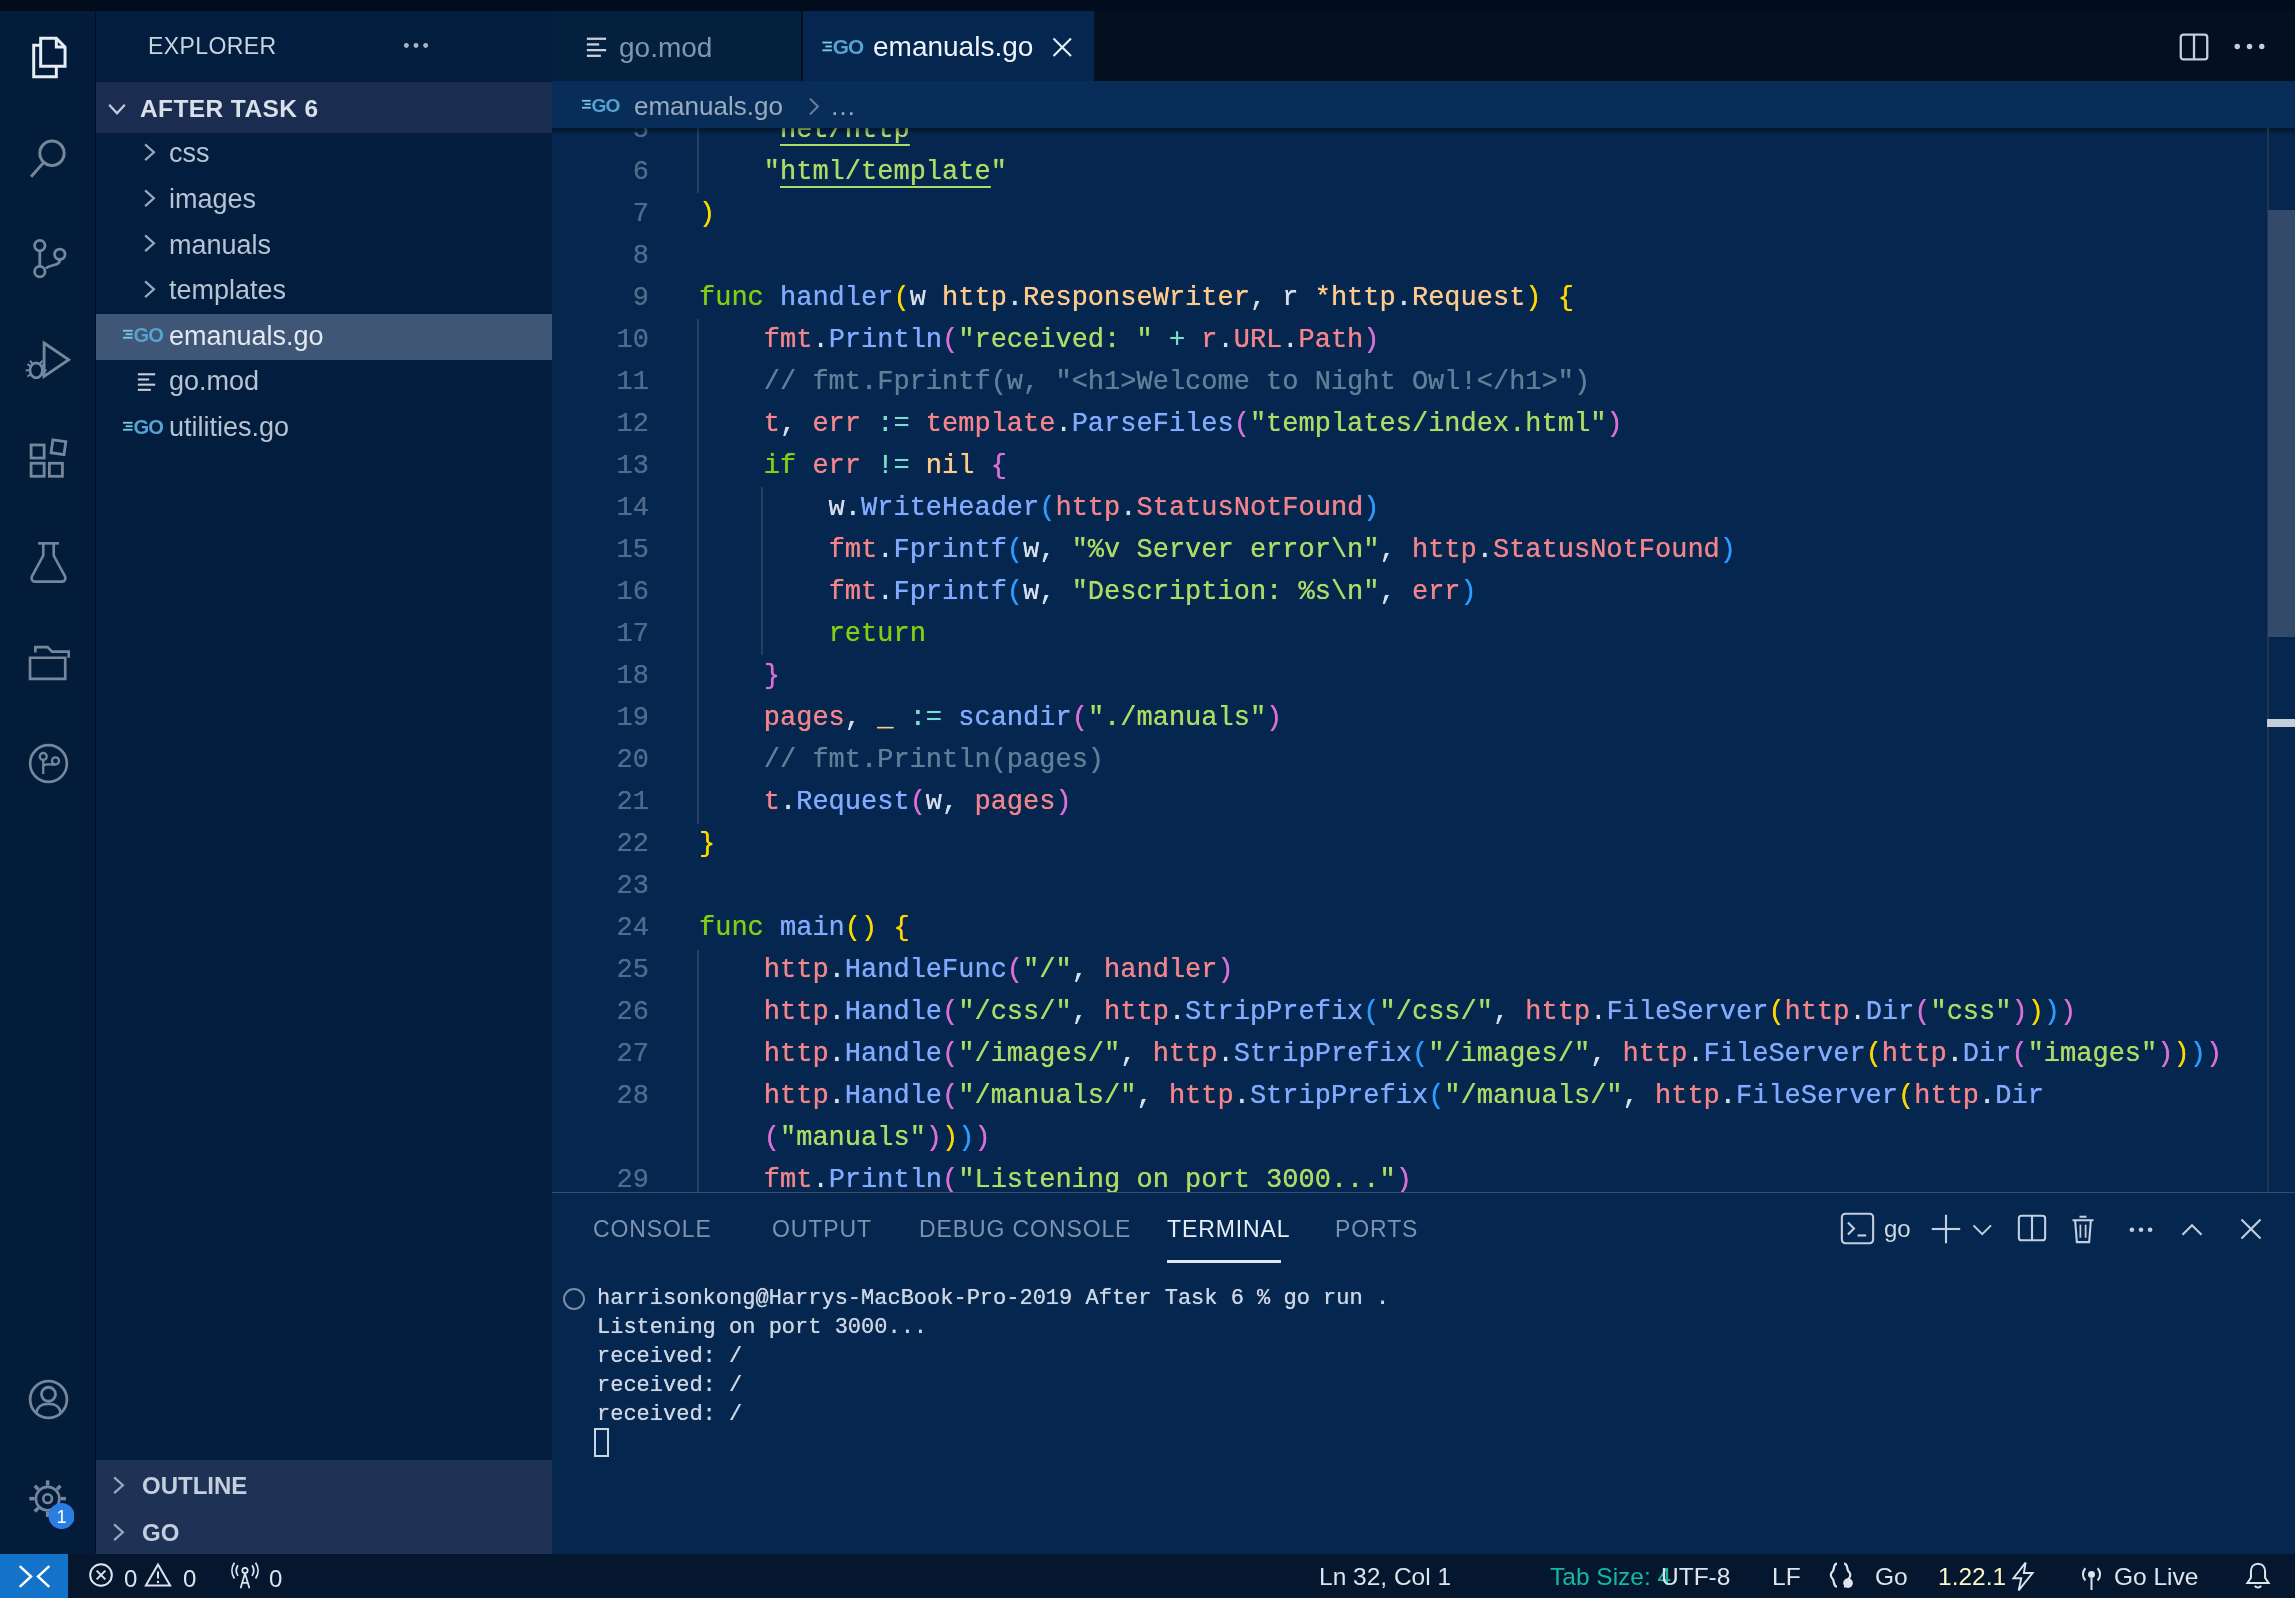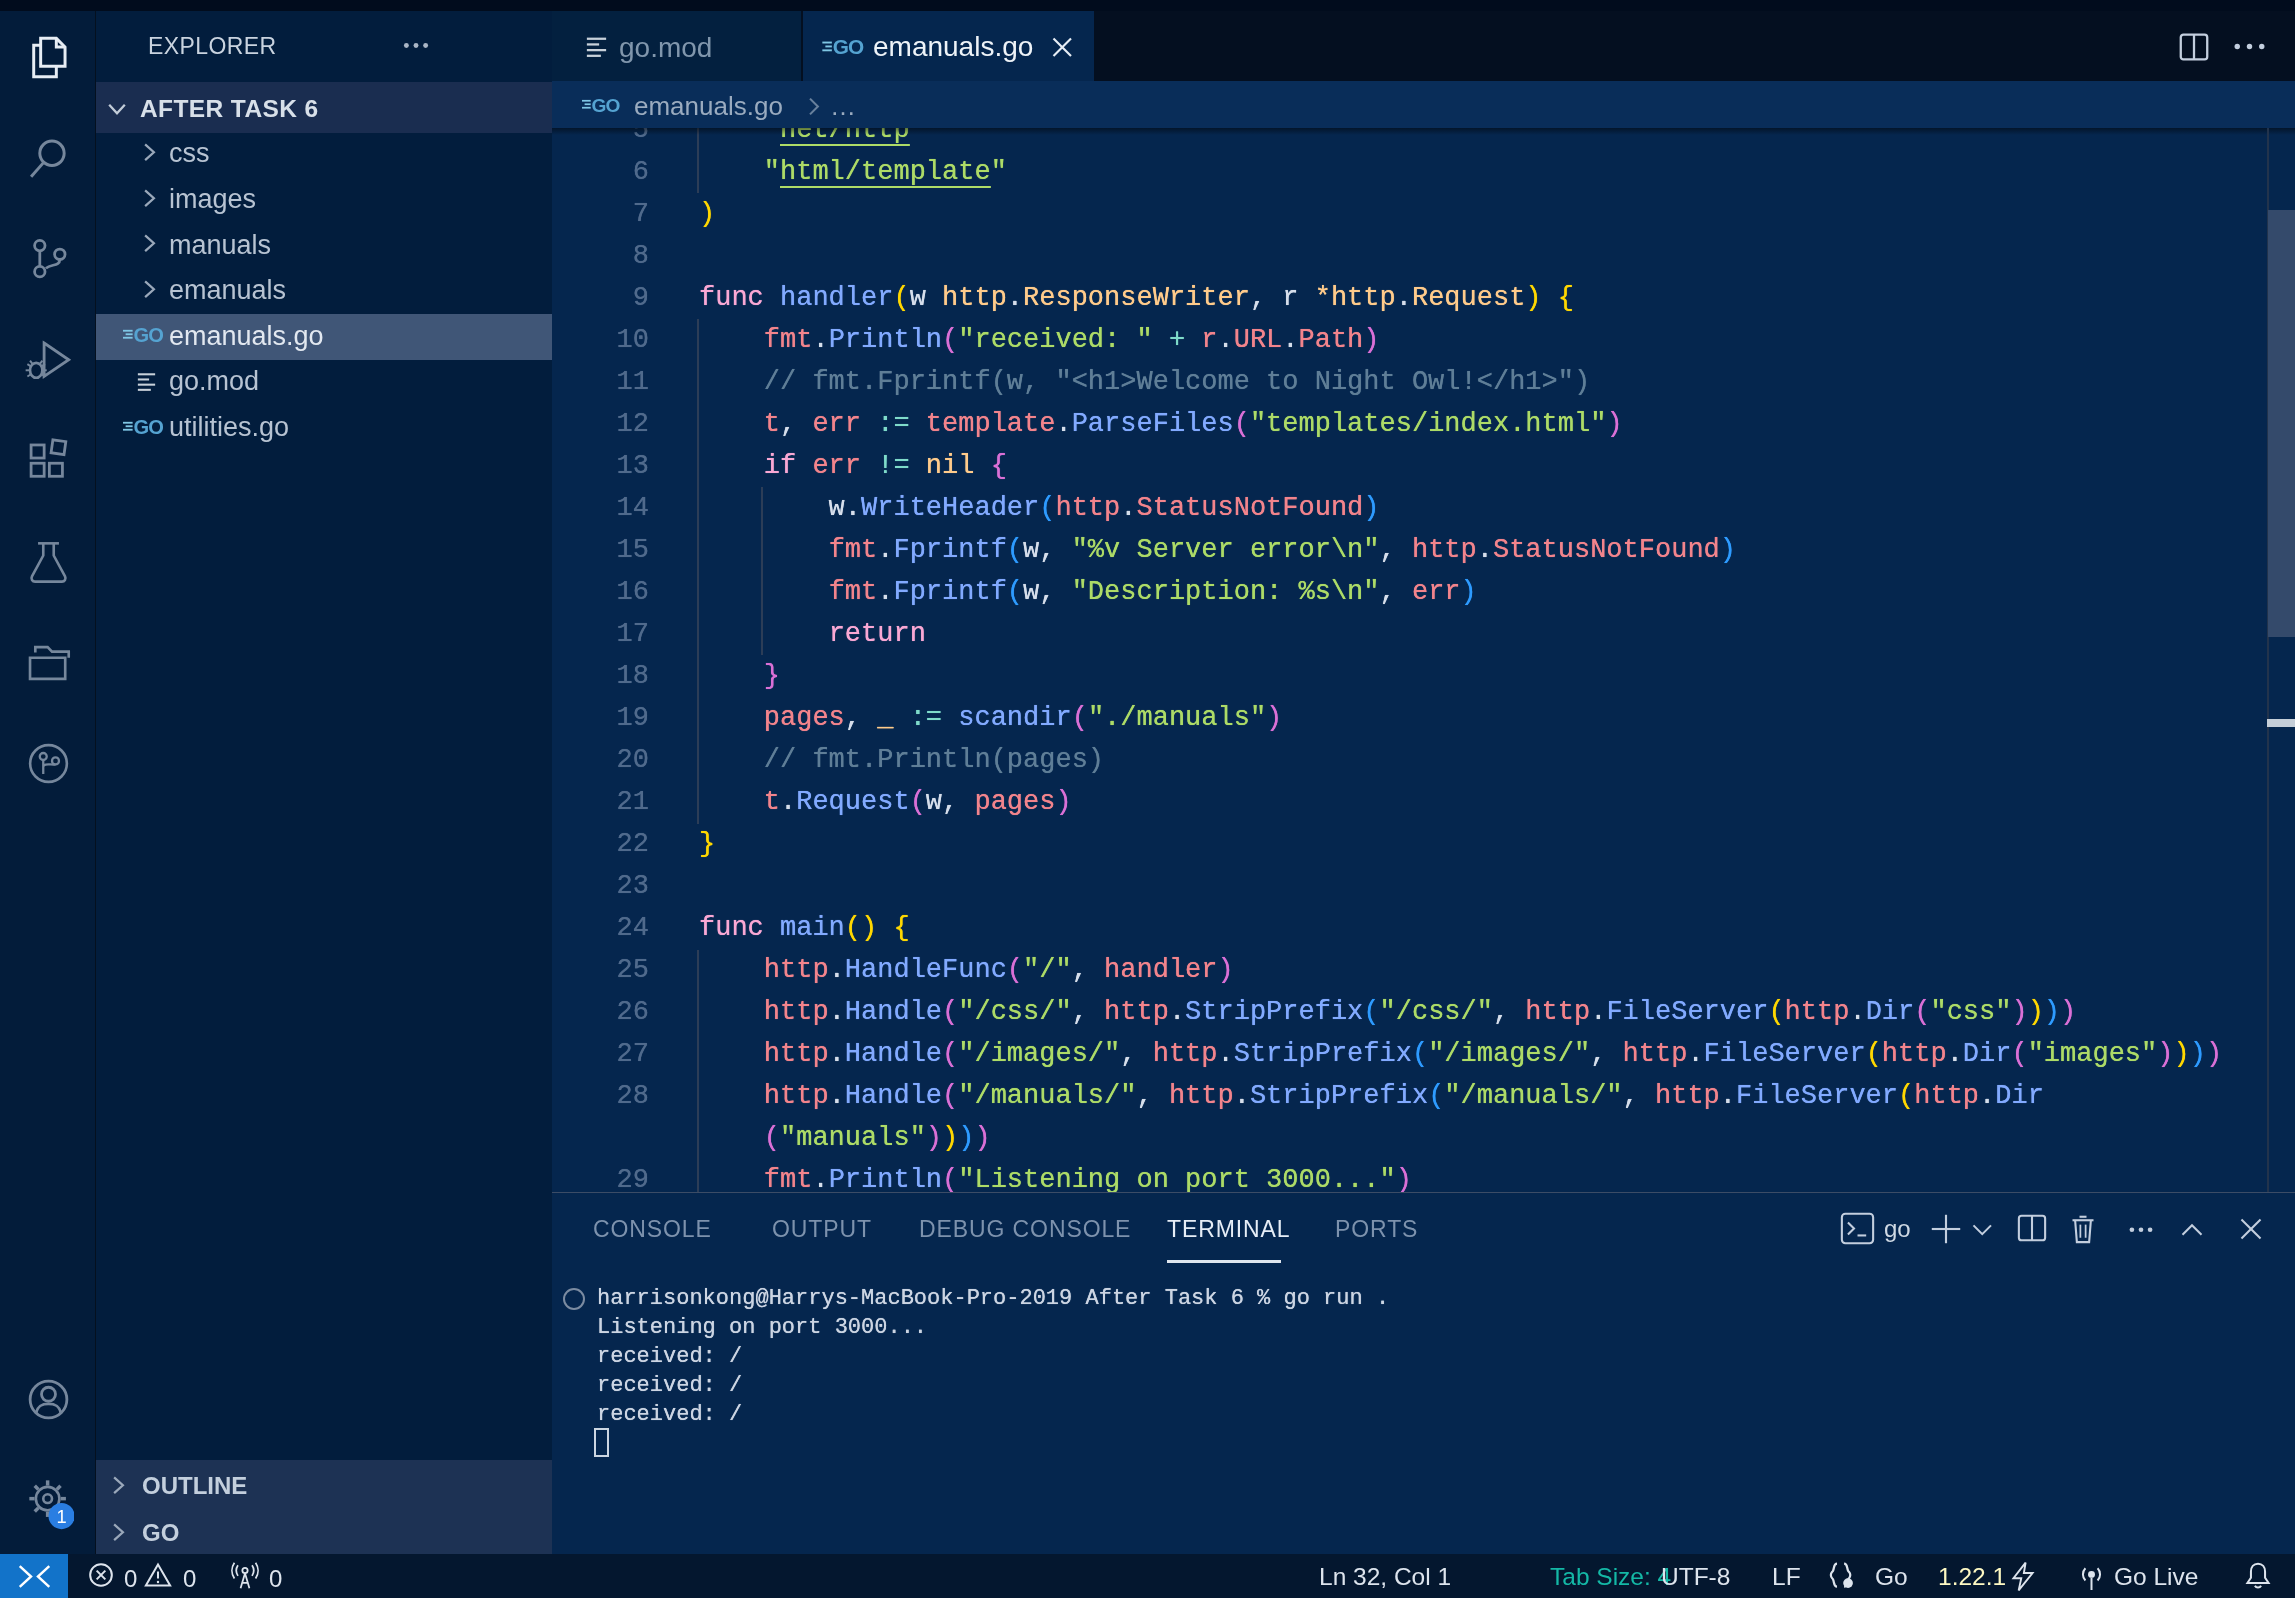--- a/index.html
+++ b/index.html
@@ -1,20 +1,20 @@
 <!DOCTYPE html>
 <html style="font-size:14px"><head>
 <meta charset="utf-8">
 <style>
 html,body{margin:0;padding:0;background:#000}
 #root{position:relative;width:2295px;height:1598px;overflow:hidden;background:#05264e;font-family:"Liberation Sans",sans-serif}
 .abs{position:absolute}
 pre{margin:0;font-family:"Liberation Mono",monospace;text-shadow:0 0 0.7px}
 
-.k{color:#f9a8d4}.f{color:#82aaff}.v{color:#f2848c}.s{color:#addb67}.o{color:#7fdbca}
+.k{color:#84cc16}.f{color:#82aaff}.v{color:#f2848c}.s{color:#addb67}.o{color:#7fdbca}
 .n{color:#ffcb8b}.cm{color:#5f7e97}
 .b1{color:#ffd700}.b2{color:#da70d6}.b3{color:#2e9bff}
 .u{text-decoration:underline;text-underline-offset:7px;text-decoration-thickness:2.2px}
 
 .treetxt{font-size:27px;color:#b7c3d2}
 .sechead{font-weight:bold;color:#d8e0e9}
 </style>
 </head>
 <body>
 <div id="root">
@@ -129,21 +129,21 @@
     <polyline points="8,5 18,14 8,23" fill="none" stroke="#9aa8ba" stroke-width="2.6"></polyline>
   </svg>
   <div class="abs treetxt" style="left:169px;top:184px">images</div>
   <svg class="abs" style="left:138px;top:231px" width="23" height="24.5" viewBox="0 0 26 28">
     <polyline points="8,5 18,14 8,23" fill="none" stroke="#9aa8ba" stroke-width="2.6"></polyline>
   </svg>
   <div class="abs treetxt" style="left:169px;top:230px">manuals</div>
   <svg class="abs" style="left:138px;top:277px" width="23" height="24.5" viewBox="0 0 26 28">
     <polyline points="8,5 18,14 8,23" fill="none" stroke="#9aa8ba" stroke-width="2.6"></polyline>
   </svg>
-  <div class="abs treetxt" style="left:169px;top:275px">emanuals</div>
+  <div class="abs treetxt" style="left:169px;top:275px">templates</div>
 
   <svg class="abs" style="left:123px;top:322px" width="42" height="24.5" viewBox="0 0 48 28">
     <g stroke="#7fc6e4" stroke-width="2.1">
         <line x1="0" y1="10" x2="11" y2="10"></line>
         <line x1="3" y1="14" x2="11" y2="14"></line>
         <line x1="0" y1="18" x2="11" y2="18"></line>
       </g>
     <text x="12" y="23" font-family="Liberation Sans,sans-serif" font-weight="bold" font-size="23" letter-spacing="-1" fill="#55a3d1">GO</text>
   </svg>
   <div class="abs treetxt" style="left:169px;top:321px;color:#e2e8f0">emanuals.go</div>

